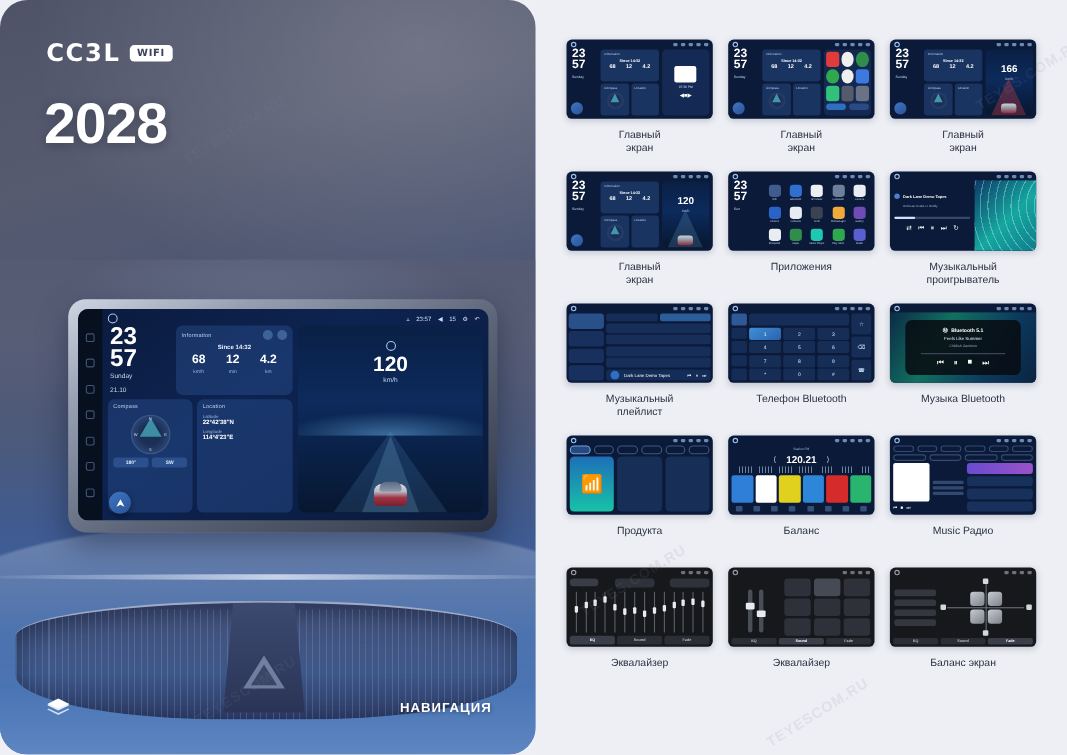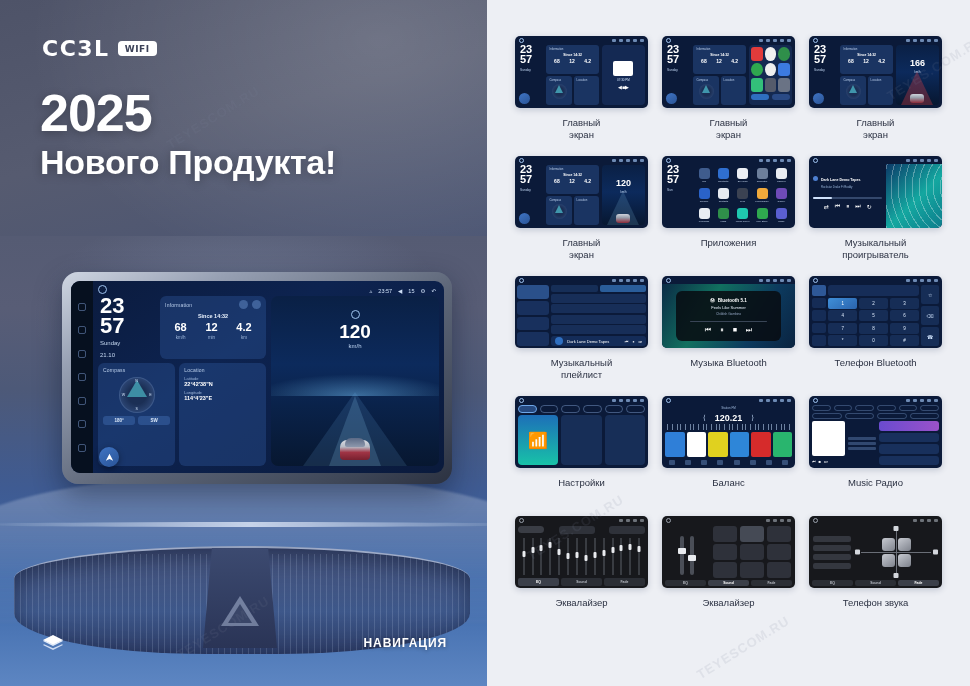--- a/index.html
+++ b/index.html
@@ -8,20 +8,21 @@
     font-family: "Liberation Sans", sans-serif;
     background:#eef0f5;
     position:relative;
   }
   .page { position:relative; width:970px; height:686px; display:flex; }
 
   
   .left {
     position:relative; width:487px; height:686px; overflow:hidden;
     background:linear-gradient(165deg,#4e5368 0%,#565b70 22%,#4a5472 45%,#3f5585 65%,#3a5f9e 82%,#4b73b4 100%);
+    border-radius:25px;
   }
   .left .sheen{
     position:absolute; inset:0;
     background:radial-gradient(ellipse 120% 60% at 78% 6%, rgba(255,255,255,.16), rgba(255,255,255,0) 60%),
                radial-gradient(ellipse 90% 45% at 12% 96%, rgba(120,170,235,.35), rgba(0,0,0,0) 65%);
     pointer-events:none;
   }
   .logo { position:absolute; left:42px; top:36px; display:flex; align-items:center; gap:8px; z-index:6;}
   .logo .mark{
     font-size:22px; font-weight:bold; color:#fff; letter-spacing:1.5px;
@@ -435,22 +436,21 @@
 
   <div class="left">
     <div class="sheen"></div>
 
     <div class="logo">
       <div class="mark">CC3L</div>
       <div class="wifi">WIFI</div>
     </div>
 
     <div class="headline">
-      <div class="year">2025</div>
-      <div class="l2">Нового Продукта!</div>
+      <div class="year">2028</div>
     </div>
 
     <div class="dash">
       <div class="dash-bg"></div>
       <div class="hood"></div>
       <div class="hood-line"></div>
 
       <div class="vent">
         <div class="slats"></div>
       </div>
@@ -957,53 +957,20 @@
                 <span style="margin-left:auto;">⏮</span>
                 <span>⏸</span>
                 <span>⏭</span>
                 </div>
             </div>
           </div>
         </div>
       </div>
       <div class="cap" style="white-space:pre-line">Музыкальный
 плейлист</div>
-    </div>
-
-    <div class="cell">
-      <div class="thumb">
-        <div class="mini">
-            <div class="mini-bar">
-              <span class="hm"></span>
-              <i></i>
-              <i></i>
-              <i></i>
-              <i></i>
-              <i></i>
-            </div>
-          <div class="btm">
-            <div class="pane">
-              <div class="bt">
-                  <span>Ⓜ</span>
-                <span>Bluetooth 5.1</span>
-                </div>
-              <div class="ti">Feels Like Summer</div>
-              <div class="ar">Childish Gambino</div>
-              <div class="seek"></div>
-              <div class="ctrl">
-                  <span>⏮</span>
-                  <span>⏸</span>
-                  <span>■</span>
-                  <span>⏭</span>
-                </div>
-            </div>
-          </div>
-        </div>
-      </div>
-      <div class="cap" style="white-space:pre-line">Музыка Bluetooth</div>
     </div>
 
     <div class="cell">
       <div class="thumb">
         <div class="mini">
             <div class="mini-bar">
               <span class="hm"></span>
               <i></i>
               <i></i>
               <i></i>
@@ -1050,38 +1017,71 @@
       <div class="thumb">
         <div class="mini">
             <div class="mini-bar">
               <span class="hm"></span>
               <i></i>
               <i></i>
               <i></i>
               <i></i>
               <i></i>
             </div>
+          <div class="btm">
+            <div class="pane">
+              <div class="bt">
+                  <span>Ⓜ</span>
+                <span>Bluetooth 5.1</span>
+                </div>
+              <div class="ti">Feels Like Summer</div>
+              <div class="ar">Childish Gambino</div>
+              <div class="seek"></div>
+              <div class="ctrl">
+                  <span>⏮</span>
+                  <span>⏸</span>
+                  <span>■</span>
+                  <span>⏭</span>
+                </div>
+            </div>
+          </div>
+        </div>
+      </div>
+      <div class="cap" style="white-space:pre-line">Музыка Bluetooth</div>
+    </div>
+
+    <div class="cell">
+      <div class="thumb">
+        <div class="mini">
+            <div class="mini-bar">
+              <span class="hm"></span>
+              <i></i>
+              <i></i>
+              <i></i>
+              <i></i>
+              <i></i>
+            </div>
           <div class="st">
             <div class="st-tabs">
                 <i></i>
                 <i></i>
                 <i></i>
                 <i></i>
                 <i></i>
                 <i></i>
               </div>
             <div class="st-cards">
                 <b>📶</b>
                 <b></b>
                 <b></b>
               </div>
           </div>
         </div>
       </div>
-      <div class="cap" style="white-space:pre-line">Настройки</div>
+      <div class="cap" style="white-space:pre-line">Продукта</div>
     </div>
 
     <div class="cell">
       <div class="thumb">
         <div class="mini">
             <div class="mini-bar">
               <span class="hm"></span>
               <i></i>
               <i></i>
               <i></i>
@@ -1287,21 +1287,21 @@
                 </div>
             </div>
           </div>
           <div class="eq-bot" style="height:8px;display:flex;gap:2px;padding:0 3px 2px;">
               <b>EQ</b>
               <b>Sound</b>
               <b class="on">Fade</b>
             </div>
         </div>
       </div>
-      <div class="cap" style="white-space:pre-line">Телефон звука</div>
+      <div class="cap" style="white-space:pre-line">Баланс экран</div>
     </div>
   </div>
 
   <div class="wm" style="left:160px;top:110px;">TEYESCOM.RU</div>
   <div class="wm" style="left:880px;top:60px;">TEYES.COM.RU</div>
   <div class="wm" style="left:690px;top:640px;">TEYESCOM.RU</div>
   <div class="wm" style="left:520px;top:520px;">TEYES.COM.RU</div>
   <div class="wm" style="left:170px;top:620px;">TEYESCOM.RU</div>
 </div>
 

